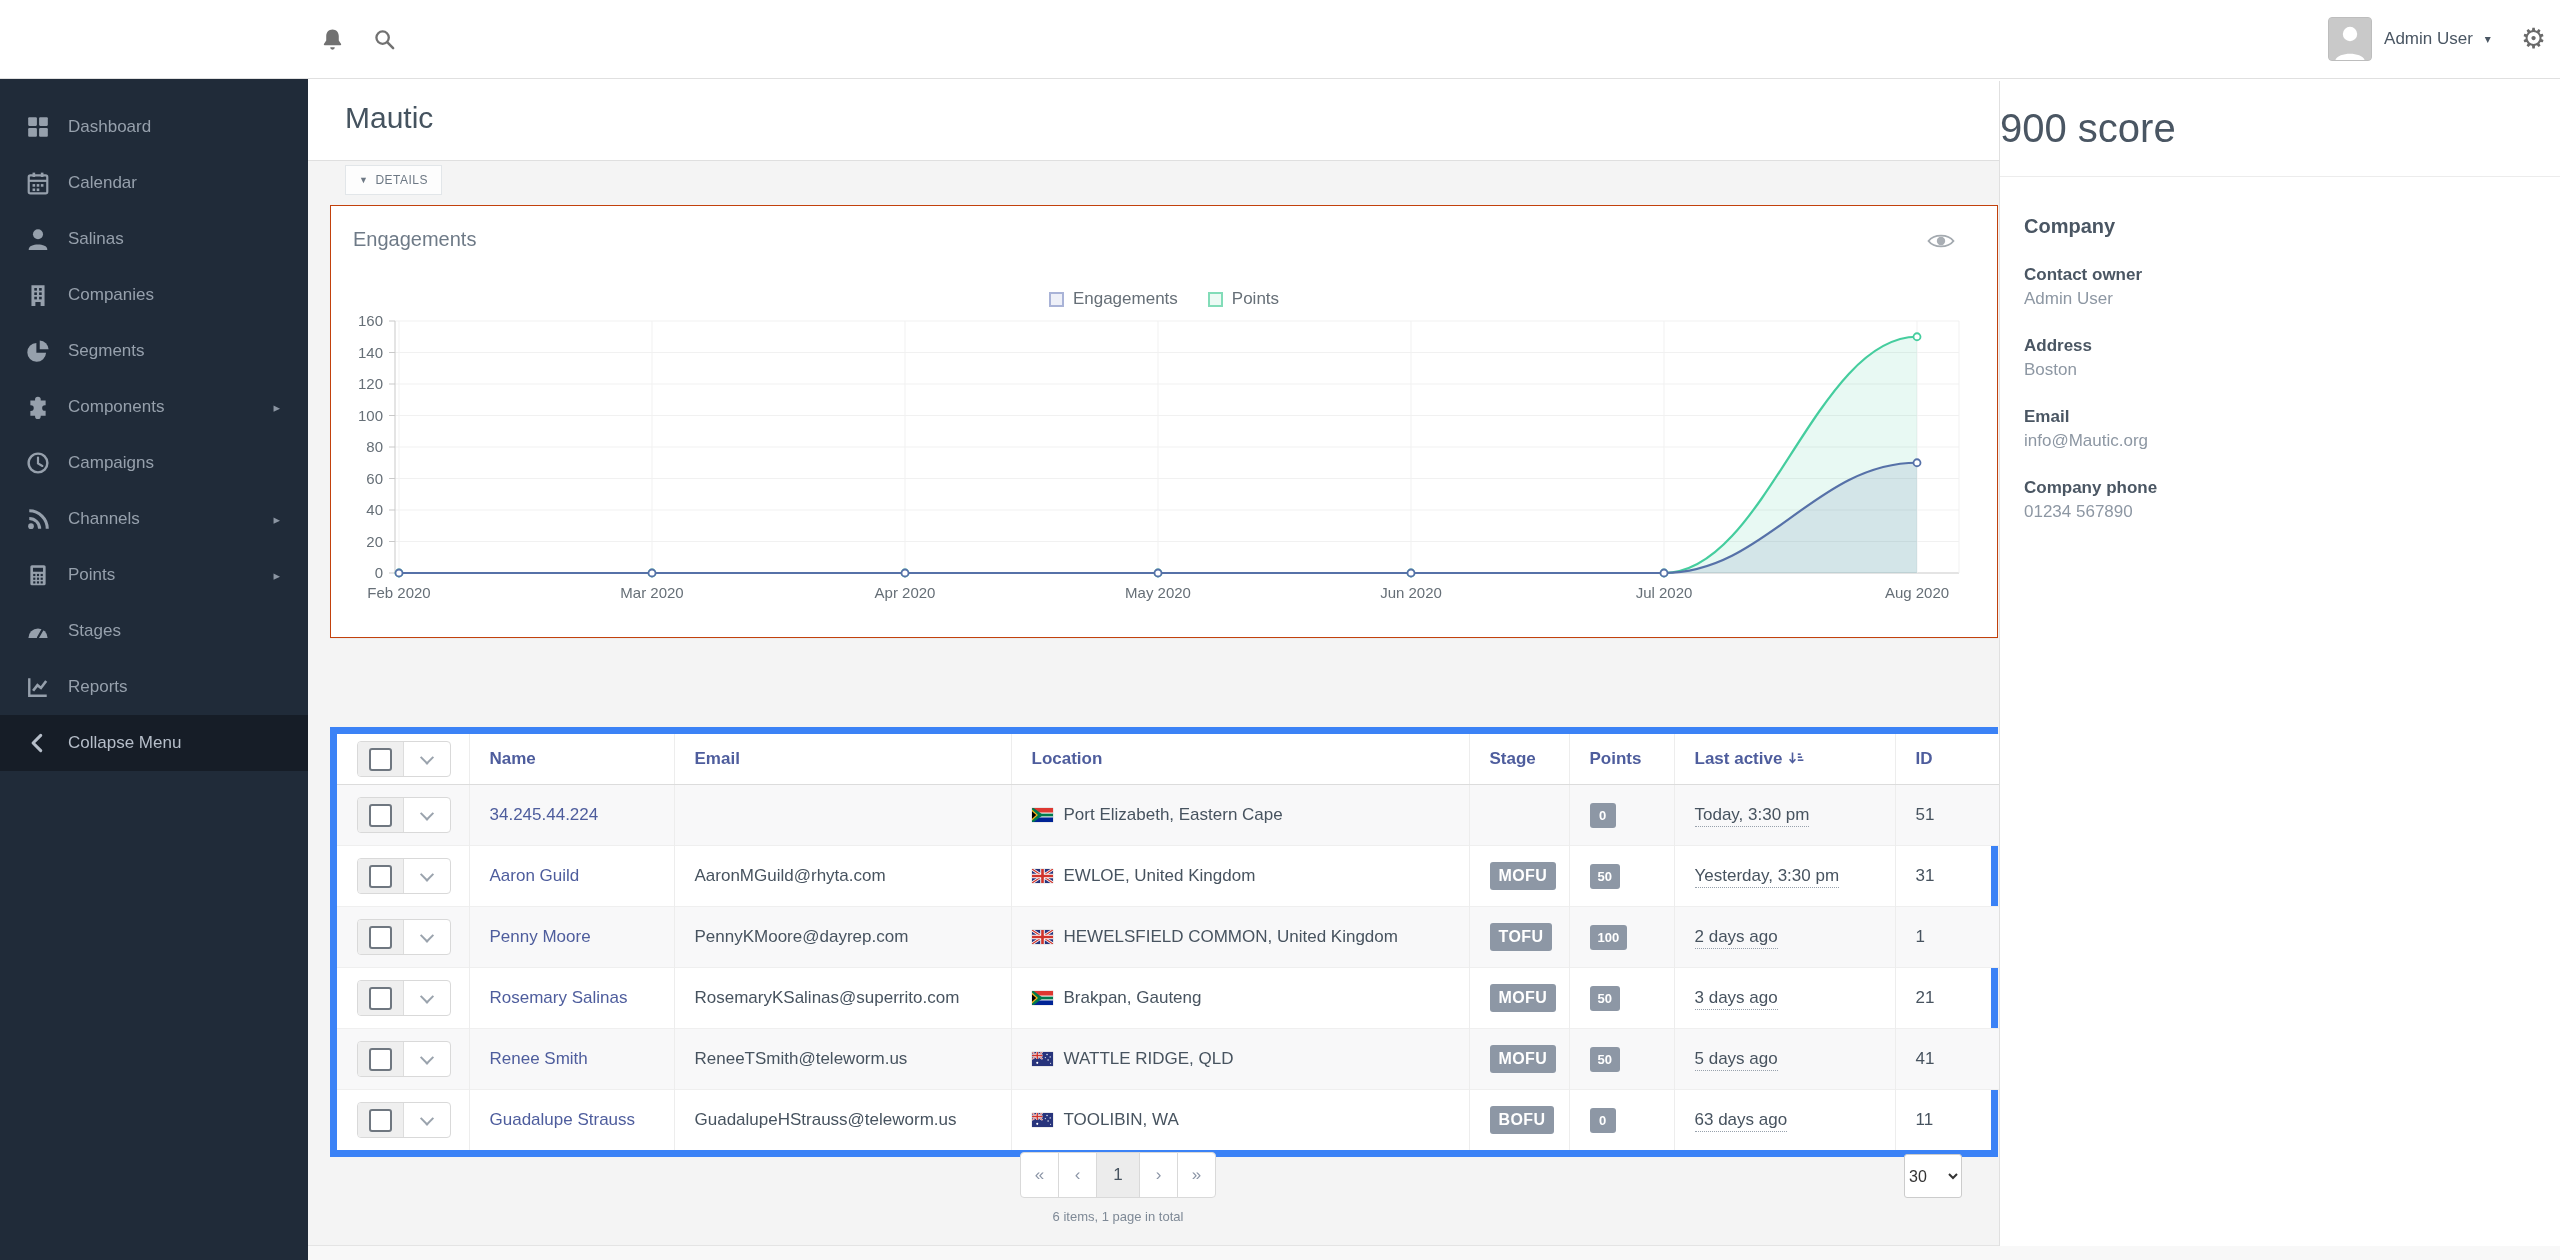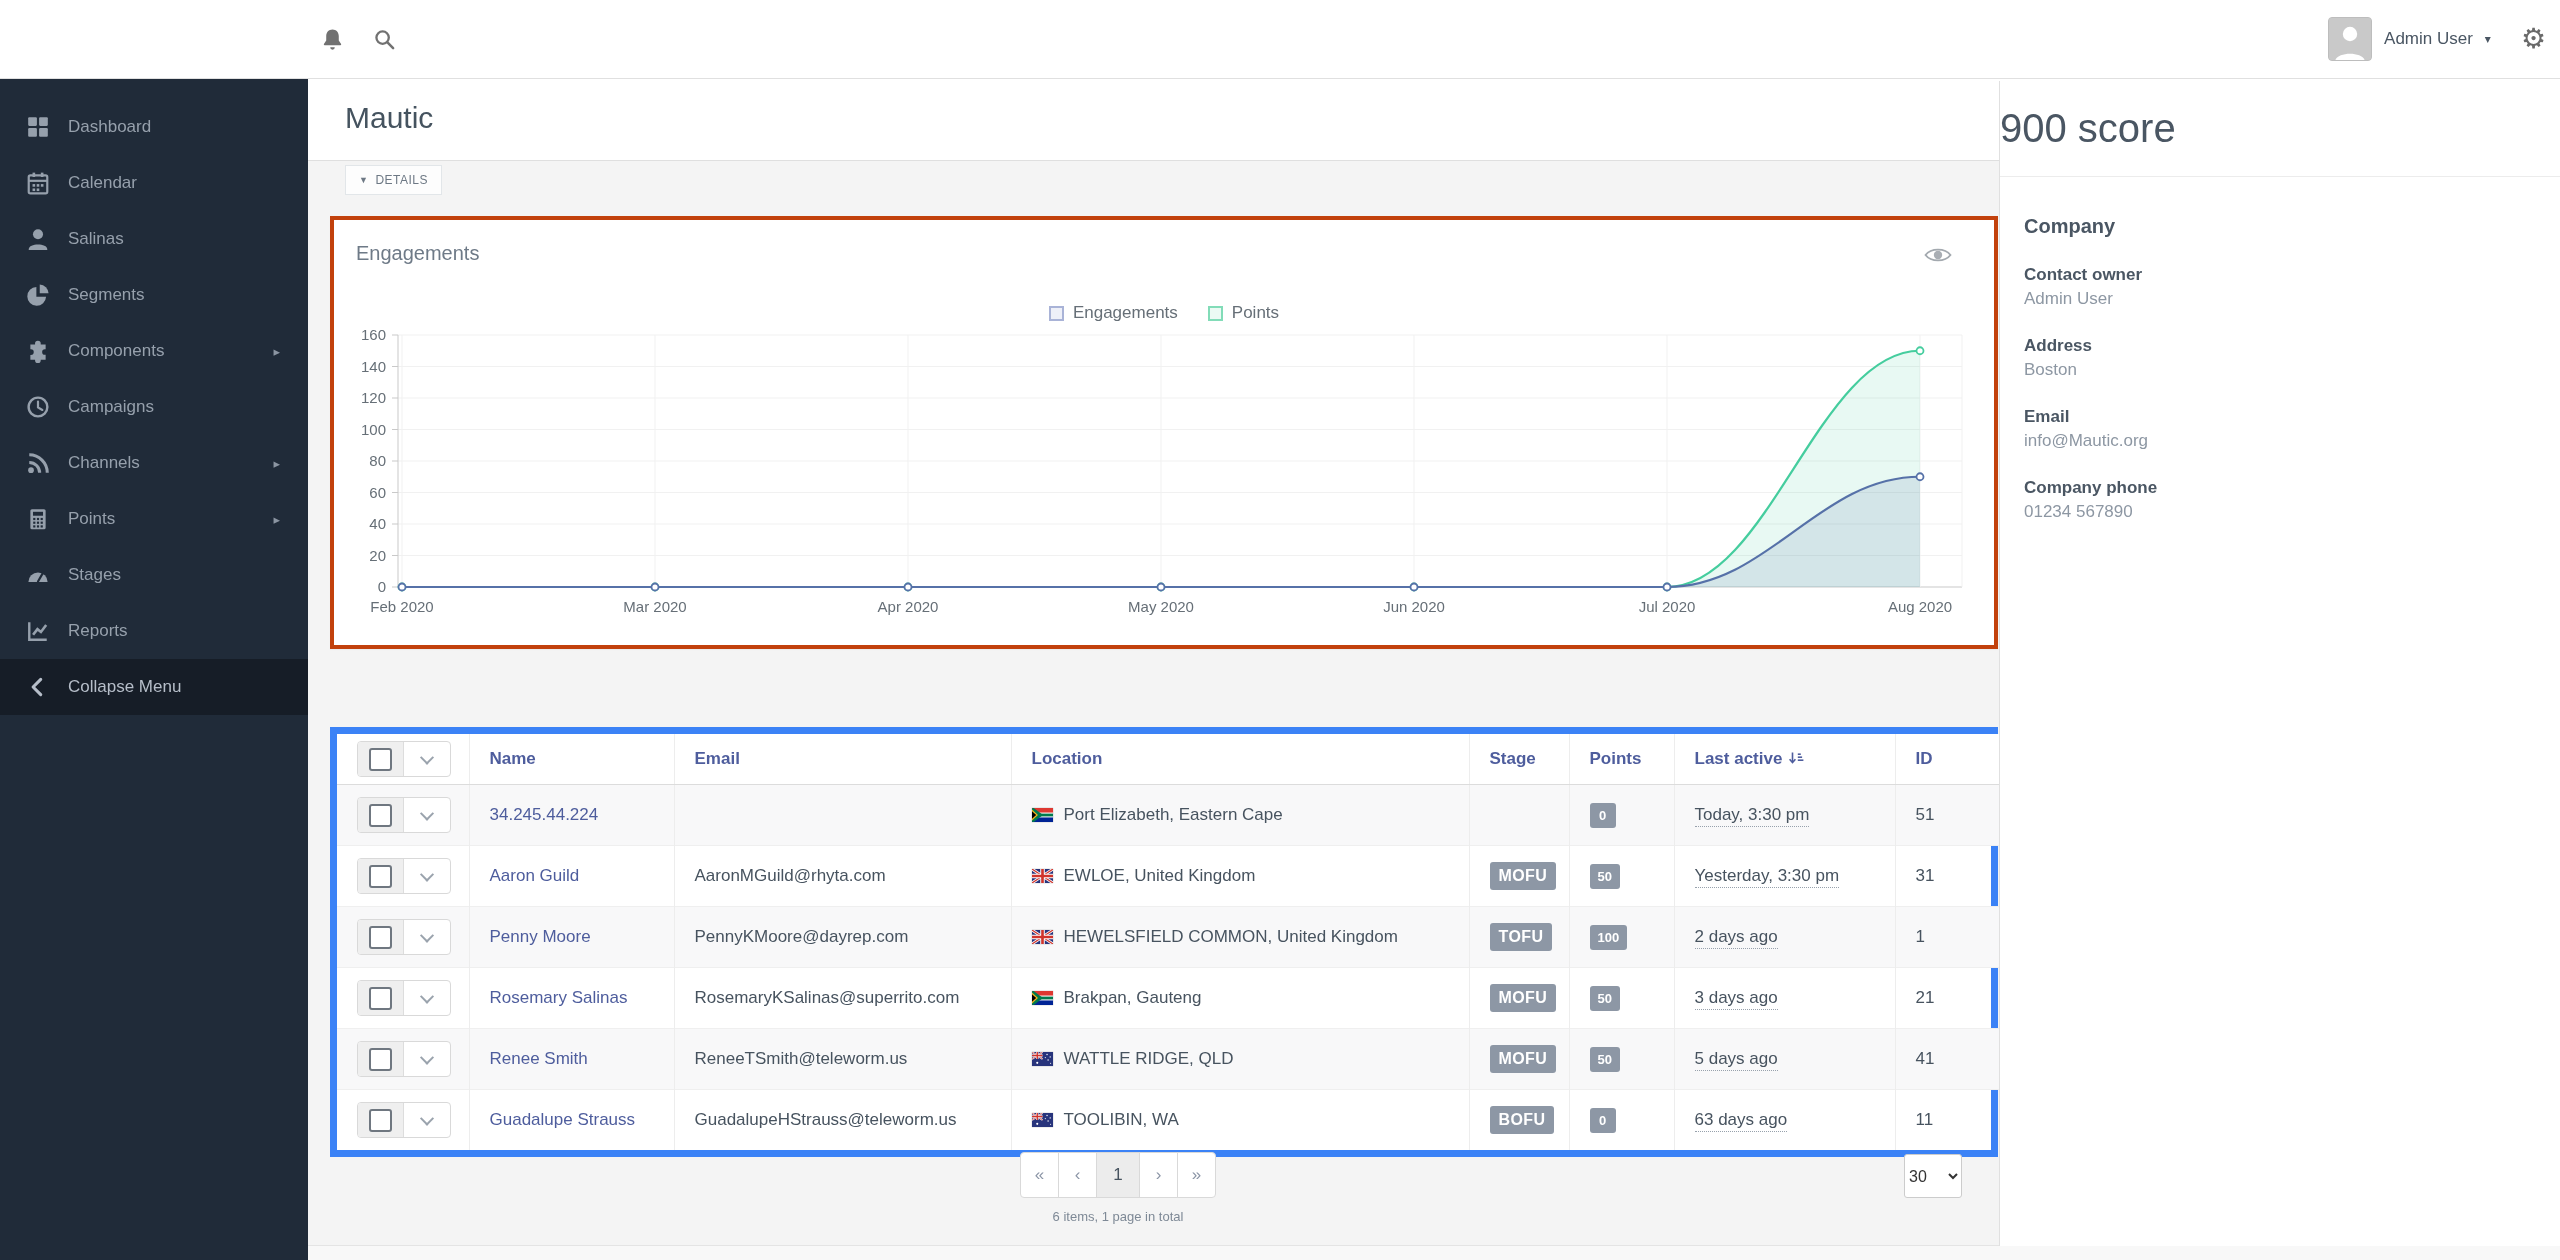--- a/index.html
+++ b/index.html
@@ -37,21 +37,21 @@
   .btn{display:flex;align-items:center;gap:8px;background:#fff;border:1px solid #d4d4d4;color:#4a5663;font-size:16px;padding:0 15px;height:40px;box-sizing:border-box;cursor:pointer;font-family:"Liberation Sans",sans-serif;}
   .btn-edit{border-radius:4px;margin-right:3px;}
   .btn-close{border-radius:4px 0 0 4px;}
   .btn-caret{border-radius:0 4px 4px 0;border-left:none;width:27px;padding:0;justify-content:center;font-size:11px;}
   .btn .bicon{font-size:14px;color:#5d6c7c;}
 
   .details-toggle{position:absolute;left:37px;top:86px;height:28px;display:flex;align-items:center;gap:7px;background:#fdfdfd;border:1px solid #e2e6e9;padding:0 13px;font-size:12px;letter-spacing:0.5px;color:#6d7884;cursor:pointer;}
   .details-toggle .dcaret{font-size:9px;color:#6d7884;}
 
   
-  .chart-panel{position:absolute;left:22px;top:137px;width:1668px;height:433px;background:#fff;border:4px solid #c2410c;box-sizing:border-box;box-shadow:0 1px 1px rgba(0,0,0,0.03);}
+  .chart-panel{position:absolute;left:22px;top:126px;width:1668px;height:433px;background:#fff;border:1px solid #c2410c;box-sizing:border-box;box-shadow:0 1px 1px rgba(0,0,0,0.03);}
   .chart-title{position:absolute;left:22px;top:22px;font-size:20px;color:#6e7a87;}
   .eye-icon{position:absolute;right:42px;top:26px;cursor:pointer;}
   .legend{position:absolute;left:0;right:0;top:83px;display:flex;justify-content:center;gap:30px;}
   .legend-item{display:flex;align-items:center;gap:9px;cursor:pointer;}
   .legend-box{width:15px;height:15px;border:2px solid #aaa;box-sizing:border-box;}
   .legend-label{font-size:17px;color:#666f77;}
   #engagement-chart{position:absolute;left:8px;top:100px;}
 
   
   .table-panel{position:absolute;left:22px;top:648px;width:1668px;background:#fff;border:7px solid #3b82f6;box-sizing:border-box;}
@@ -164,20 +164,34 @@
         <span>Calendar</span>
       </div>
       <div class="sidebar-item">
         <svg class="si-icon" viewBox="0 0 22 22">
             <g fill="#96a0ac">
               <circle cx="11" cy="6.6" r="4.6"></circle>
               <path d="M2.5 20.5c0-5.8 17-5.8 17 0v.5h-17z"></path>
             </g>
           </svg>
         <span>Salinas</span>
+      </div>
+      <div class="sidebar-item">
+        <svg class="si-icon" viewBox="0 0 22 22">
+            <path fill="#96a0ac" d="M5 21V2h12v19h-3.6v-3.6H8.6V21z"></path>
+            <g fill="#202b39">
+              <rect x="7.6" y="4.6" width="2.4" height="2.4"></rect>
+              <rect x="12" y="4.6" width="2.4" height="2.4"></rect>
+              <rect x="7.6" y="8.6" width="2.4" height="2.4"></rect>
+              <rect x="12" y="8.6" width="2.4" height="2.4"></rect>
+              <rect x="7.6" y="12.6" width="2.4" height="2.4"></rect>
+              <rect x="12" y="12.6" width="2.4" height="2.4"></rect>
+            </g>
+          </svg>
+        <span>Companies</span>
       </div>
       <div class="sidebar-item">
         <svg class="si-icon" viewBox="0 0 22 22">
             <g fill="#96a0ac">
               <path d="M9.5 3.6A8.6 8.6 0 1 0 18.4 12.6H9.5z"></path>
               <path d="M12.6 1.3a8.6 8.6 0 0 1 8.1 8.1h-8.1z"></path>
             </g>
           </svg>
         <span>Segments</span>
       </div>

